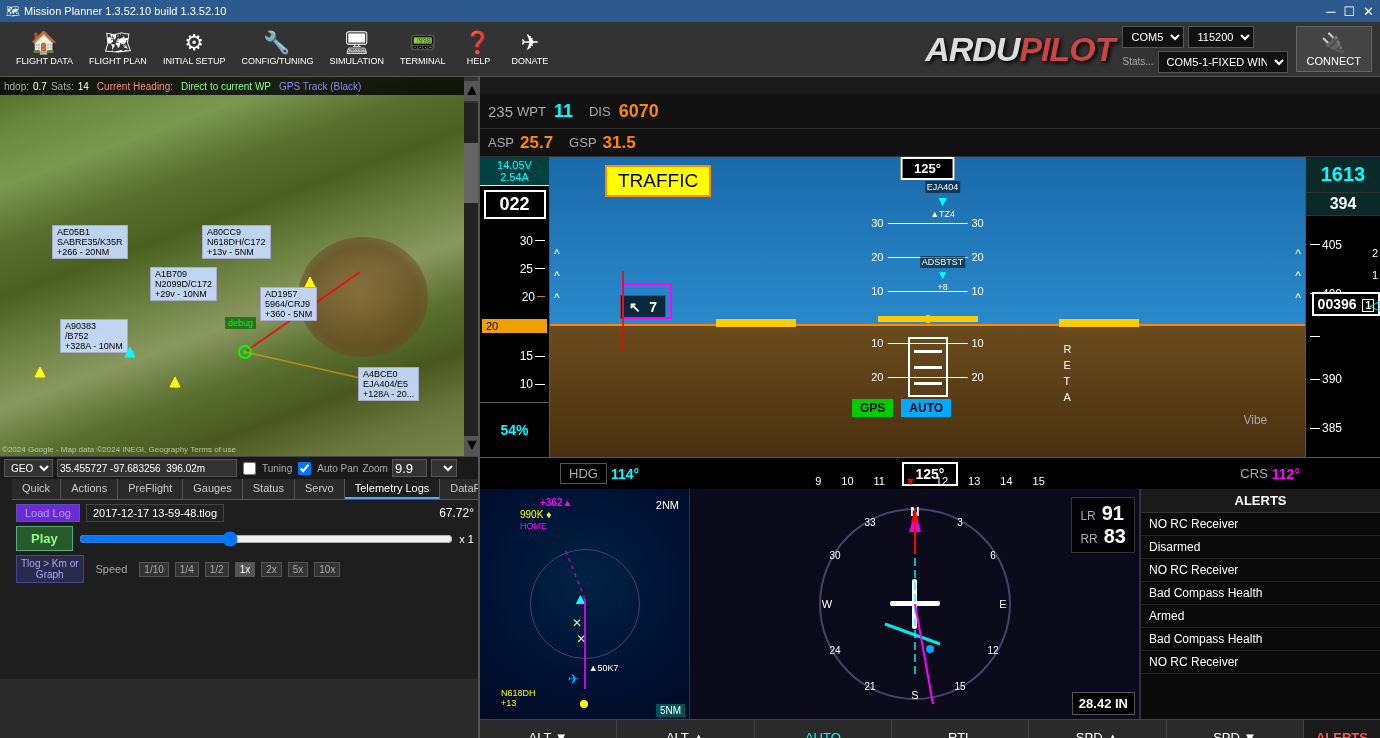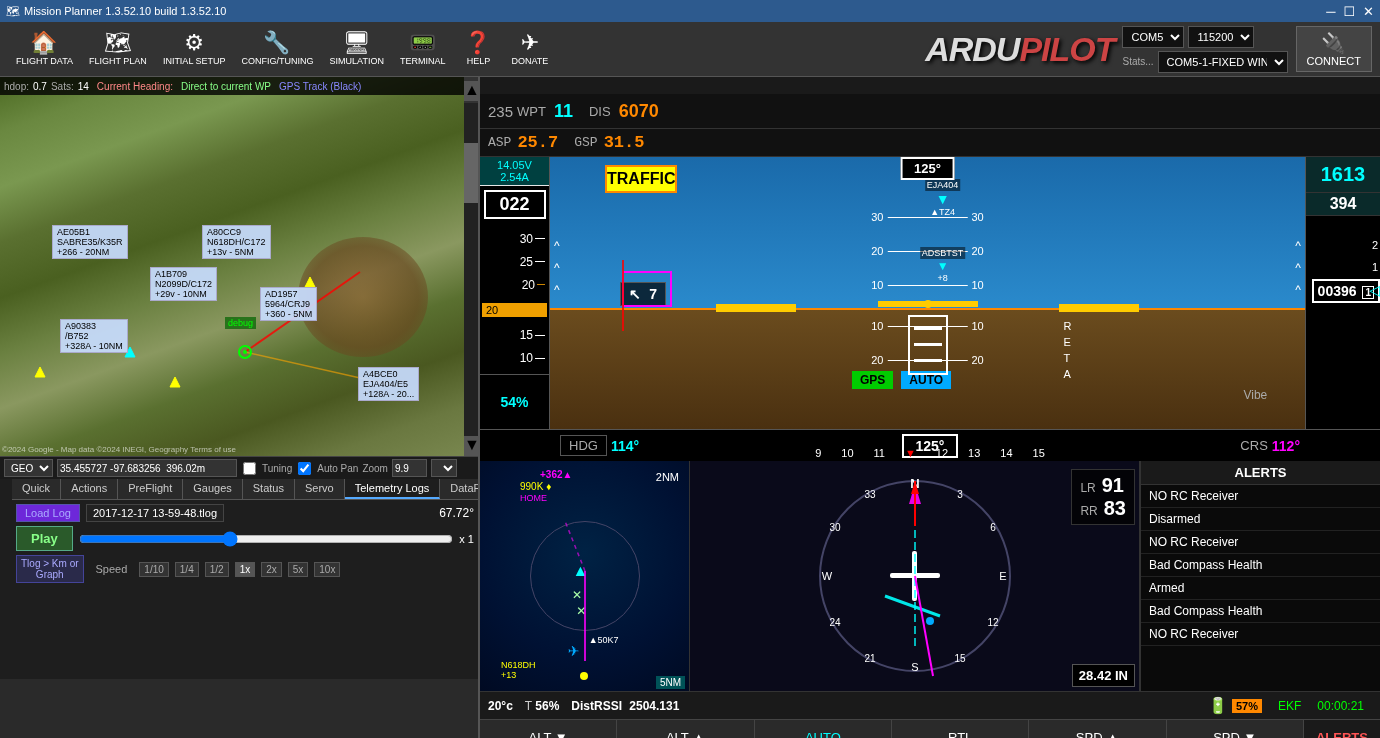--- a/index.html
+++ b/index.html
@@ -120,21 +120,21 @@
     }
 
     
     #hud-topbar {
       height: 35px; background: #111; display: flex; align-items: center;
       border-bottom: 1px solid #333; padding: 0 8px;
     }
 
     #hud-secondbar {
       height: 28px; background: #111; display: flex; align-items: center;
-      border-bottom: 1px solid #333; padding: 0 8px; font-family: Liberation Mono, monospace;
+      border-bottom: 1px solid #333; padding: 0 8px;
     }
 
     
     #instruments { flex: 1; display: flex; overflow: hidden; }
 
     
     #ahi {
       flex: 1; position: relative; overflow: hidden;
       background: linear-gradient(180deg, #1a6aaa 0%, #1a6aaa 50%, #5a4020 50%, #5a4020 100%);
     }
@@ -384,21 +384,21 @@
     <div id="map-controls">
       <select style="background:#333;color:white;border:1px solid #555;font-size:10px;height:18px;">
         <option>GEO</option>
       </select>
       <input type="text" style="width: 180px; background: rgb(51, 51, 51); color: white; border: 1px solid rgb(85, 85, 85); font-size: 10px; height: 18px; padding: 0px 2px;" value="35.455727 -97.683256  396.02m">
       <input type="checkbox" style="">
       <span class="map-ctrl-label">Tuning</span>
       <input type="checkbox" checked="" style="">
       <span class="map-ctrl-label">Auto Pan</span>
       <span class="map-ctrl-label">Zoom</span>
-      <input type="text" style="width: 35px; background: rgb(51, 51, 51); color: white; border: 1px solid rgb(85, 85, 85); font-size: 10px; height: 18px; padding: 0px 2px;" value="9.9">
+      <input type="text" style="width: 35px; background: rgb(51, 51, 51); color: white; border: 1px solid rgb(85, 85, 85); font-size: 13px; height: 18px; padding: 0px 2px;" value="9.9">
       <select style="background:#333;color:white;border:1px solid #555;font-size:10px;height:18px;">
         <option></option>
       </select>
     </div>
 
     <div id="bottom-panel">
       <div id="tabs">
         <div class="tab">Quick</div>
         <div class="tab">Actions</div>
         <div class="tab">PreFlight</div>
@@ -522,21 +522,21 @@
             </div>
           </div>
 
           <div style="position:absolute;left:50%;top:54%;transform:translate(-50%,-50%);pointer-events:none;">
 
             <div style="width:100px;height:6px;background:#fc0;position:relative;top:0;"></div>
 
             <div style="width:8px;height:8px;background:#fc0;border-radius:50%;position:absolute;left:50%;top:-1px;transform:translateX(-50%);"></div>
           </div>
 
-          <div style="position:absolute;top:8px;left:55px;background:#ffff00;color:black;font-size:16px;font-weight:bold;padding:3px 0;border:2px solid #f80;">TRAFFIC</div>
+          <div style="position:absolute;top:8px;left:55px;background:#ffff00;color:black;font-size:19px;font-weight:normal;padding:3px 11px;border:2px solid #f80;">TRAFFIC</div>
 
           <div style="position:absolute;top:8%;left:52%;transform:translateX(-50%);text-align:center;color:white;">
             <div style="font-size:9px;color:white;background:rgba(0,0,0,0.5);padding:1px 2px;">EJA404</div>
             <div style="color:#0ff;font-size:14px;">▼</div>
             <div style="font-size:9px;color:white;">▲TZ4</div>
           </div>
           <div style="position:absolute;top:33%;left:52%;transform:translateX(-50%);text-align:center;">
             <div style="font-size:9px;color:white;background:rgba(0,0,0,0.5);padding:1px 2px;">ADSBTST</div>
             <div style="color:#0ff;font-size:12px;">▼</div>
             <div style="font-size:9px;color:white;">+8</div>
@@ -587,20 +587,29 @@
             <span>A</span>
           </div>
         </div>
 
         <div id="alt-tape" style="width:75px;background:rgba(0,0,0,0.75);display:flex;flex-direction:column;align-items:center;border-left:1px solid #555;position:relative;">
           <div style="background:#0a2a2a;color:#0ff;font-size:20px;font-weight:bold;text-align:center;padding:6px 4px;width:100%;border-bottom:1px solid #333;">
             <span>1613</span>
           </div>
           <div style="background:#0a2a2a;color:white;font-size:16px;font-weight:bold;text-align:center;padding:2px;width:100%;border-bottom:1px solid #333;">
             <span>394</span>
+          </div>
+          <div style="flex:1;width:100%;display:flex;flex-direction:column;justify-content:space-around;padding:4px 2px;">
+            <div style="display:flex;align-items:center;padding-left:2px;color:white;font-size:12px;"><span style="width:10px;height:1px;background:white;display:inline-block;margin-right:2px;"></span>405</div>
+            <div style="display:flex;align-items:center;padding-left:2px;color:white;font-size:12px;"><span style="width:10px;height:1px;background:white;display:inline-block;margin-right:2px;"></span>400</div>
+            <div style="display:flex;align-items:center;padding-left:2px;color:white;font-size:12px;">
+                <span style="width:10px;height:1px;background:white;display:inline-block;margin-right:2px;"></span>
+              </div>
+            <div style="display:flex;align-items:center;padding-left:2px;color:white;font-size:12px;"><span style="width:10px;height:1px;background:white;display:inline-block;margin-right:2px;"></span>390</div>
+            <div style="display:flex;align-items:center;padding-left:2px;color:white;font-size:12px;"><span style="width:10px;height:1px;background:white;display:inline-block;margin-right:2px;"></span>385</div>
           </div>
 
           <div style="position:absolute;right:0;top:30%;display:flex;flex-direction:column;gap:10px;">
             <span style="color:white;font-size:11px;background:rgba(0,0,0,0.5);padding:0 2px;">2</span>
             <span style="color:white;font-size:11px;background:rgba(0,0,0,0.5);padding:0 2px;">1</span>
             <span style="color:white;font-size:11px;background:rgba(0,0,0,0.5);padding:0 2px;">2</span>
           </div>
 
           <div style="position:absolute;right:0;top:45%;background:black;border:2px solid white;padding:2px 4px;font-size:14px;font-weight:bold;color:white;min-width:64px;text-align:center;">
             <span>00396</span>
@@ -729,40 +738,20 @@
           <div class="alert-item">Disarmed</div>
           <div class="alert-item">NO RC Receiver</div>
           <div class="alert-item">Bad Compass Health</div>
           <div class="alert-item">Armed</div>
           <div class="alert-item">Bad Compass Health</div>
           <div class="alert-item">NO RC Receiver</div>
         </div>
 
       </div>
 
-      <div id="statusbar">
-        <span class="status-item">
-          <span>20°c</span>
-        </span>
-        <span class="status-item">
-          T <span>56%</span>
-        </span>
-        <span class="status-item">
-          <span>DistRSSI</span>
-          <span style="margin-left:4px;">2504.131</span>
-        </span>
-        <div style="margin-left:auto;display:flex;align-items:center;gap:8px;">
-          <div class="battery-bar">
-            <span style="color:#f88;font-size:16px;">🔋</span>
-            <span class="percent-badge">57%</span>
-          </div>
-          <span style="color:#0f0;font-size:12px;">EKF</span>
-          <span class="time-display">00:00:21</span>
-        </div>
-      </div>
 
       <div id="actionbar">
         <button class="action-btn">
           <span>ALT ▼</span>
         </button>
         <button class="action-btn">
           <span>ALT ▲</span>
         </button>
         <button class="action-btn cyan">
           <span>AUTO</span>

